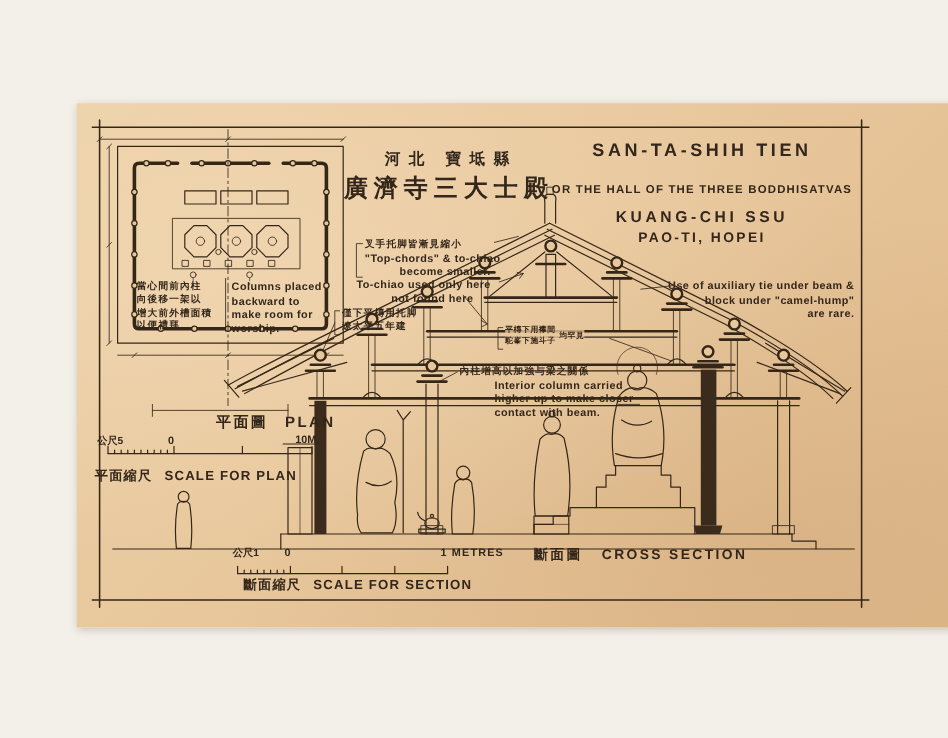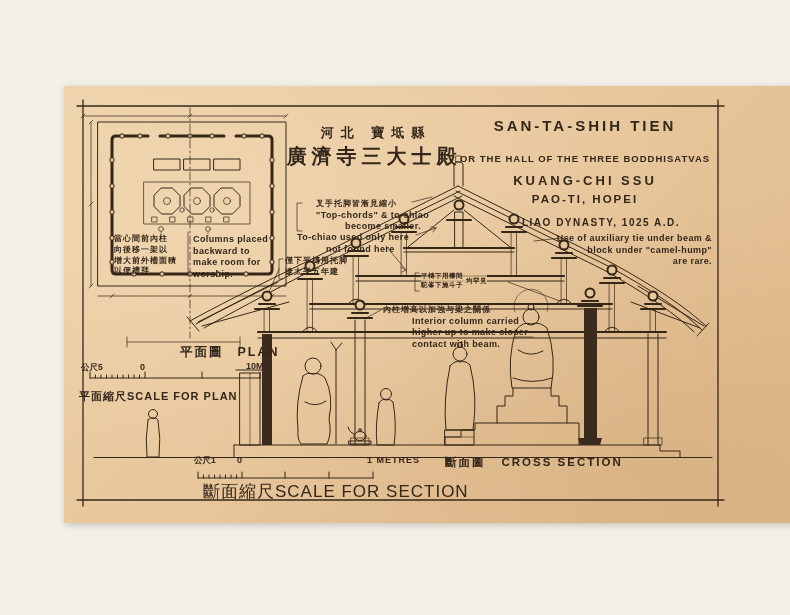--- a/index.html
+++ b/index.html
@@ -18,46 +18,46 @@
   .t-cn-region{left:232px;top:38px;width:160px;font-size:13px;letter-spacing:7px;font-weight:600;}
   .t-cn-hall{left:210px;top:57px;width:200px;font-size:20px;letter-spacing:5px;font-weight:700;}
   .t-cn-dyn{left:232px;top:95px;width:160px;font-size:13px;letter-spacing:7px;font-weight:600;}
   .t-en-main{left:381px;top:31px;width:280px;font-size:15px;letter-spacing:3px;font-weight:700;}
   .t-en-sub{left:391px;top:67px;width:260px;font-size:9.5px;letter-spacing:1px;font-weight:600;}
   .t-en-temple{left:391px;top:87px;width:260px;font-size:13px;letter-spacing:3px;font-weight:700;}
   .t-en-place{left:391px;top:107px;width:260px;font-size:11.5px;letter-spacing:2px;font-weight:700;}
   .t-en-dyn2{left:407px;top:131px;width:260px;font-size:10px;letter-spacing:1.5px;font-weight:600;}
   
   .note{line-height:1.3;}
-  .noteA{left:252px;top:113px;}
+  .noteA{left:240px;top:113px;}
   .noteB{left:233px;top:146px;}
   .noteC{left:221px;top:170px;}
   .noteD{left:357px;top:186px;display:flex;background:rgba(232,199,156,.78);}
   .noteE{left:319px;top:219px;}
   .noteF{left:472px;top:147px;width:176px;text-align:right;}
   .cn8{font-size:8px;letter-spacing:1px;font-weight:600;line-height:1.35;}
   .cn7{font-size:6.5px;letter-spacing:.5px;font-weight:600;line-height:1.35;}
   .en9{font-size:9px;letter-spacing:.4px;font-weight:600;line-height:1.3;}
   .ind{padding-left:5px;margin-left:24px;}
   .side-cn{margin:5px 0 0 3px;}
   
   .plan-label{left:116px;top:258px;font-size:12.5px;letter-spacing:2px;font-weight:700;}
   .gap14{margin-left:14px;}
-  .gap10{margin-left:0;text-align:right;}
+  .gap10{margin-left:10px;text-align:right;}
   .gap16{margin-left:16px;}
   .sc-sm{font-size:8.5px;font-weight:700;}
   .sc-n{font-size:9px;font-weight:700;}
   .plan-sc-l{left:17px;top:276px;}
   .plan-sc-0{left:76px;top:276px;}
   .plan-sc-m{left:182px;top:275px;}
   .plan-cap{left:15px;top:303px;font-size:11px;letter-spacing:1px;font-weight:700;}
   .sec-sc-l{left:130px;top:369px;}
   .sec-sc-0{left:173px;top:369px;}
   .sec-sc-m{left:303px;top:369px;letter-spacing:1px;}
-  .sec-cap{left:139px;top:394px;font-size:17px;letter-spacing:1px;font-weight:400;}
+  .sec-cap{left:139px;top:394px;font-size:11px;letter-spacing:1px;font-weight:700;}
   .sec-label{left:381px;top:369px;font-size:11.5px;letter-spacing:2px;font-weight:700;}
   svg.art{position:absolute;left:0;top:0;}
   .s{stroke:#352718;fill:none;stroke-width:1;stroke-linecap:round;stroke-linejoin:round;}
   .w2{stroke-width:2.2;}
   .w13{stroke-width:1.3;}
   .thn{stroke-width:.7;}
   .hair{stroke-width:.55;}
   .wall{stroke-width:3;}
   .ink{fill:#3a2b1d;stroke:none;}
   .donut{fill:#e8c79c;stroke:#352718;stroke-width:2;}
@@ -299,21 +299,20 @@
     </g>
   </svg>
 
   <div class="abs ctr t-cn-region">河北 寶坻縣</div>
   <div class="abs ctr t-cn-hall">廣濟寺三大士殿</div>
 
   <div class="abs ctr t-en-main">SAN-TA-SHIH TIEN</div>
   <div class="abs ctr t-en-sub">OR THE HALL OF THE THREE BODDHISATVAS</div>
   <div class="abs ctr t-en-temple">KUANG-CHI SSU</div>
   <div class="abs ctr t-en-place">PAO-TI, HOPEI</div>
-  <div class="abs ctr t-en-dyn2">LIAO DYNASTY, 1025 A.D.</div>
 
   <div class="abs note noteA">
     <div class="cn8">叉手托脚皆漸見縮小</div>
     <div class="en9">"Top-chords" &amp; to-chiao</div>
     <div class="en9 ind">become smaller.</div>
   </div>
 
   <div class="abs note noteB">
     <div class="en9">To-chiao used only here</div>
     <div class="en9 ind">not found here</div>

